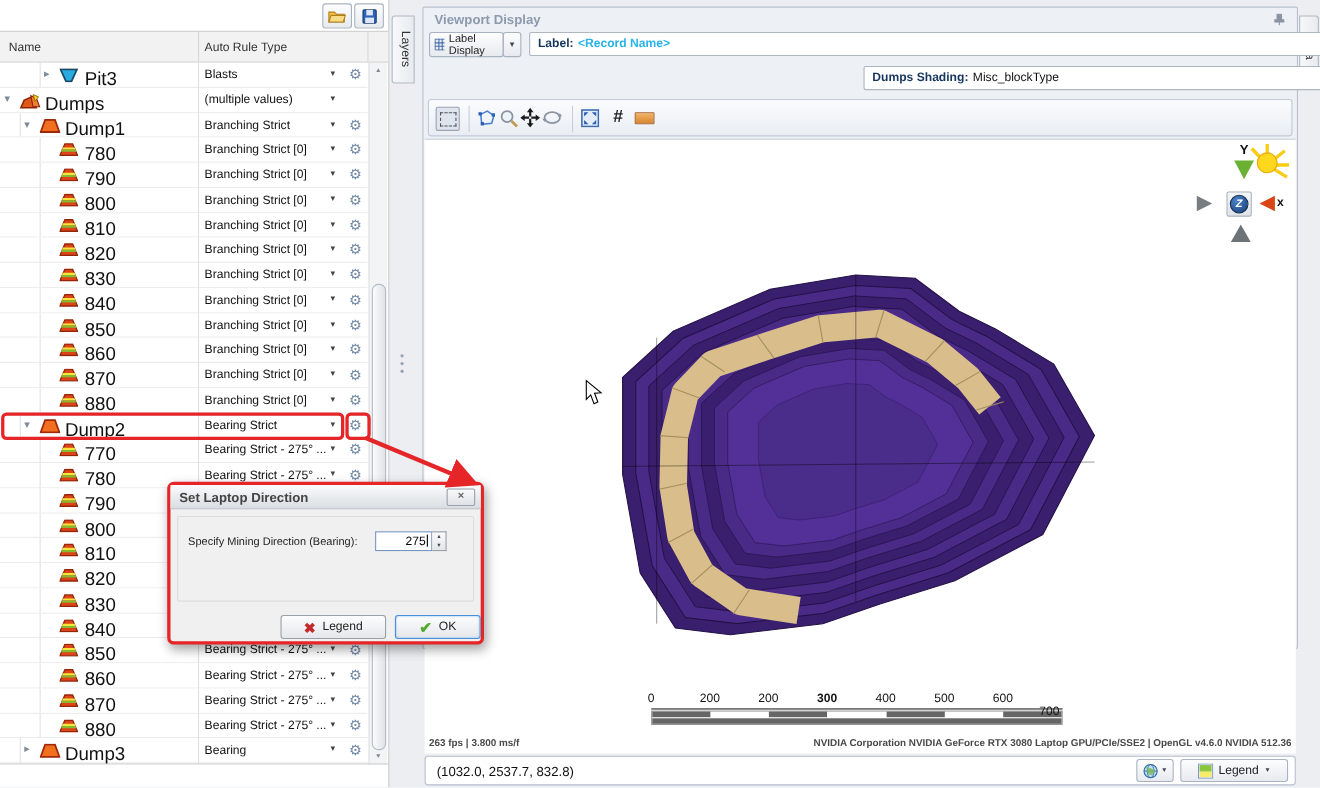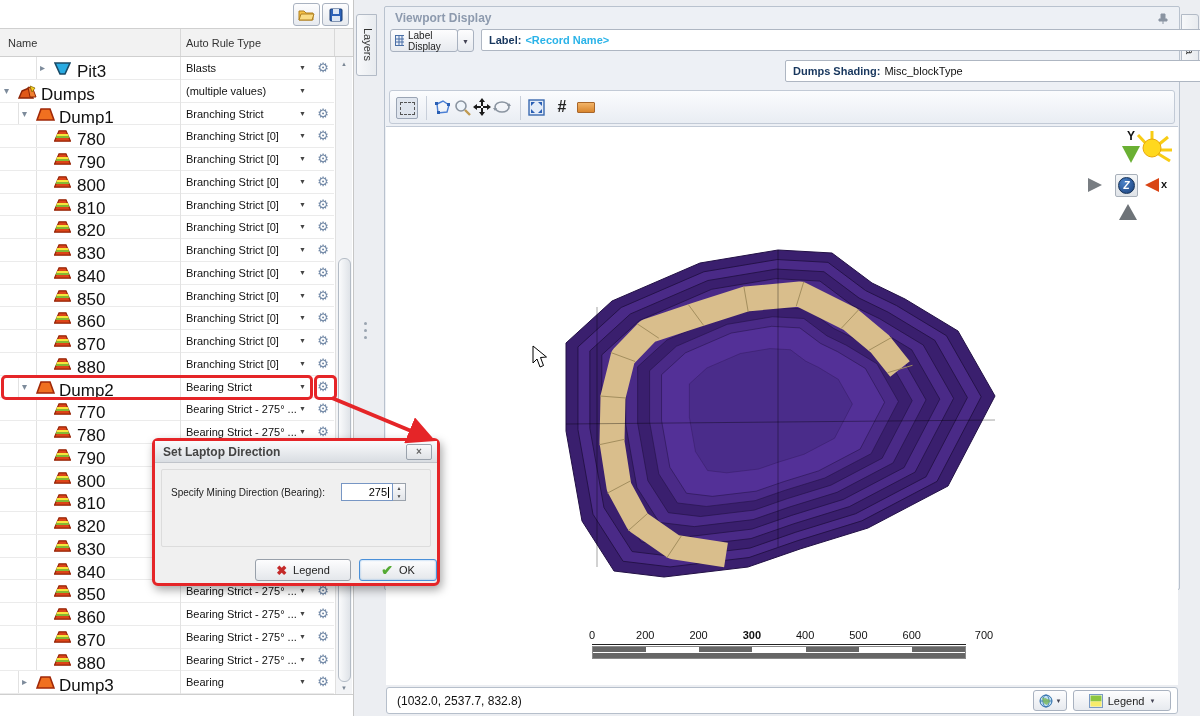--- a/index.html
+++ b/index.html
@@ -582,38 +582,42 @@
 
       <div class="scalebar">
         <div class="sb-labels" id="sbLabels">
             <span style="left: 0px;">0</span>
             <span style="left: 53.2857px;">200</span>
             <span style="left: 106.571px;">200</span>
             <span style="left: 159.857px; font-weight: bold;">300</span>
             <span style="left: 213.143px;">400</span>
             <span style="left: 266.429px;">500</span>
             <span style="left: 319.714px;">600</span>
-            <span style="left: 392px;">700</span>
+            <span style="left: 362px; margin-top: 12px;">700</span>
           </div>
         <div class="sb-line"></div>
         <div class="sb-bar">
           <div class="sb-top" id="sbTop">
               <div style="background: rgb(102, 102, 102);"></div>
               <div style="background: rgb(255, 255, 255);"></div>
               <div style="background: rgb(102, 102, 102);"></div>
               <div style="background: rgb(255, 255, 255);"></div>
               <div style="background: rgb(102, 102, 102);"></div>
               <div style="background: rgb(255, 255, 255);"></div>
               <div style="background: rgb(102, 102, 102);"></div>
             </div>
           <div class="sb-gap"></div>
           <div class="sb-bot"></div>
         </div>
       </div>
 
+      <div class="fps-row">
+        <span>263 fps  |  3.800 ms/f</span>
+        <span class="r">NVIDIA Corporation NVIDIA GeForce RTX 3080 Laptop GPU/PCIe/SSE2  |  OpenGL v4.6.0 NVIDIA 512.36</span>
+      </div>
     </div>
   </div>
 
   <div class="coord-bar">
     <span class="coord-text">(1032.0, 2537.7, 832.8)</span>
     <div class="btn abs" style="right:110px;top:2px;width:34px;height:21px;display:flex;align-items:center;justify-content:center;gap:3px;">
       <svg width="14" height="14">
           <circle cx="7" cy="7" r="6" fill="#bfe0f2" stroke="#2a6aa8" stroke-width="1"></circle>
           <ellipse cx="7" cy="7" rx="3" ry="6" fill="none" stroke="#2a6aa8" stroke-width="0.8"></ellipse>
           <line x1="1" y1="7" x2="13" y2="7" stroke="#2a6aa8" stroke-width="0.8"></line>

